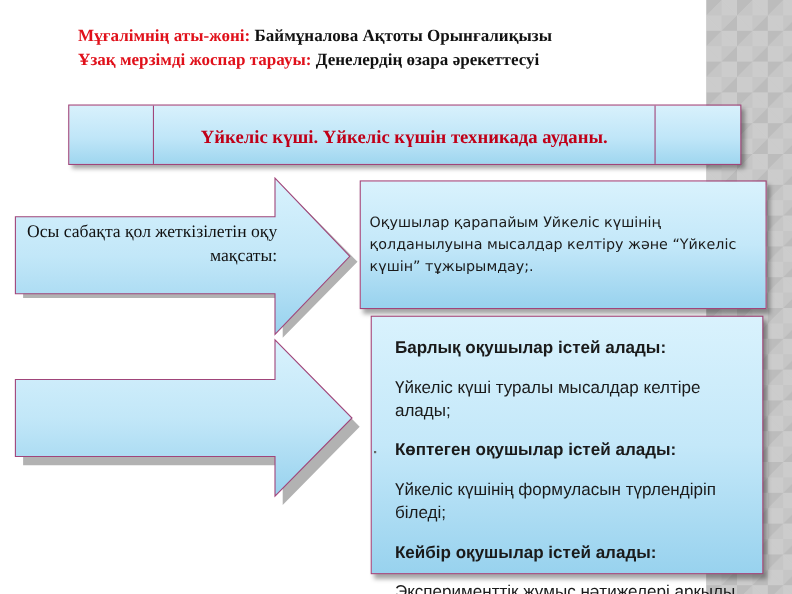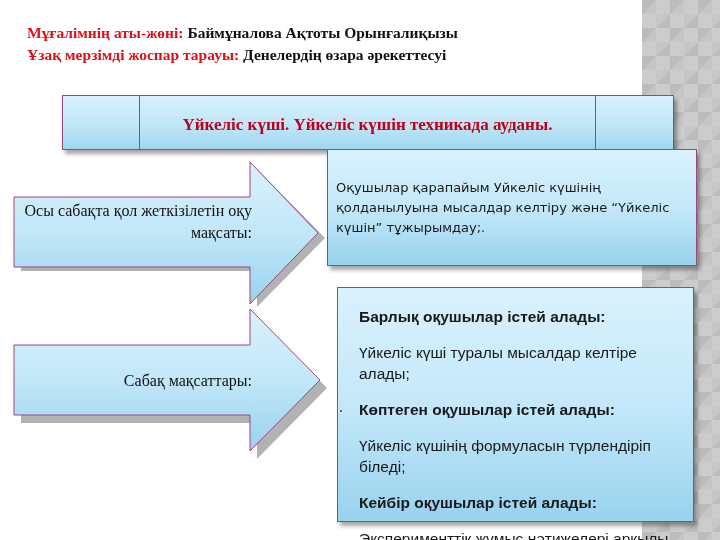--- a/index.html
+++ b/index.html
@@ -31,21 +31,21 @@
     .header-info {
       position: absolute;
       left: 27px;
       top: 22px;
       font-family: "Liberation Serif", serif;
       font-weight: bold;
       font-size: 15.5px;
       line-height: 22px;
       color: #111;
     }
-    .header-info .line { white-space: nowrap; }
+    .header-info .line { white-space: nowrap; margin-left: 44px; }
     .header-info .lbl { color: #e0101a; }
 
     .title-bar {
       position: absolute;
       left: 62px;
       top: 95px;
       width: 612px;
       height: 55px;
       box-sizing: border-box;
       border: 1px solid #a0457a;
@@ -100,21 +100,21 @@
       position: absolute;
       box-sizing: border-box;
       border: 1px solid #a0457a;
       background: linear-gradient(to bottom, #d9f2fd 0%, #c4e8f9 50%, #98d2ee 100%);
       box-shadow: 3px 4px 4px rgba(0,0,0,0.35);
       font-family: "DejaVu Sans", sans-serif;
       color: #1a1a1a;
     }
     .box-1 {
       left: 327px;
-      top: 149px;
+      top: 164px;
       width: 370px;
       height: 117px;
       padding: 28px 10px 0 8px;
       font-size: 13px;
       line-height: 20px;
     }
     .box-2 {
       left: 337px;
       top: 287px;
       width: 357px;
@@ -175,21 +175,20 @@
     <defs>
       <linearGradient id="ag2" x1="0" y1="0" x2="0" y2="1">
         <stop offset="0" stop-color="#d9f2fd"></stop>
         <stop offset="0.5" stop-color="#c2e7f8"></stop>
         <stop offset="1" stop-color="#98d2ee"></stop>
       </linearGradient>
     </defs>
     <polygon points="6,41 242,41 242,5 312,76 242,147 242,111 6,111" fill="rgba(0,0,0,0.3)" transform="translate(3,4)"></polygon>
     <polygon points="2,37 238,37 238,1 308,72 238,143 238,107 2,107" fill="url(#ag2)" stroke="#a0457a" stroke-width="1"></polygon>
   </svg>
-  <div class="arrow-label">Сабақ мақсаттары:</div>
 </div>
 
 <div class="box box-1">
   <span>Оқушылар қарапайым Уйкеліс күшінің қолданылуына мысалдар келтіру және “Үйкеліс күшін” тұжырымдау;.</span>
 </div>
 
 <div class="box box-2">
   <p class="b">Барлық оқушылар істей алады:</p>
   <p>Үйкеліс күші  туралы мысалдар келтіре алады;</p>
   <p class="b">Көптеген оқушылар істей алады:</p>

